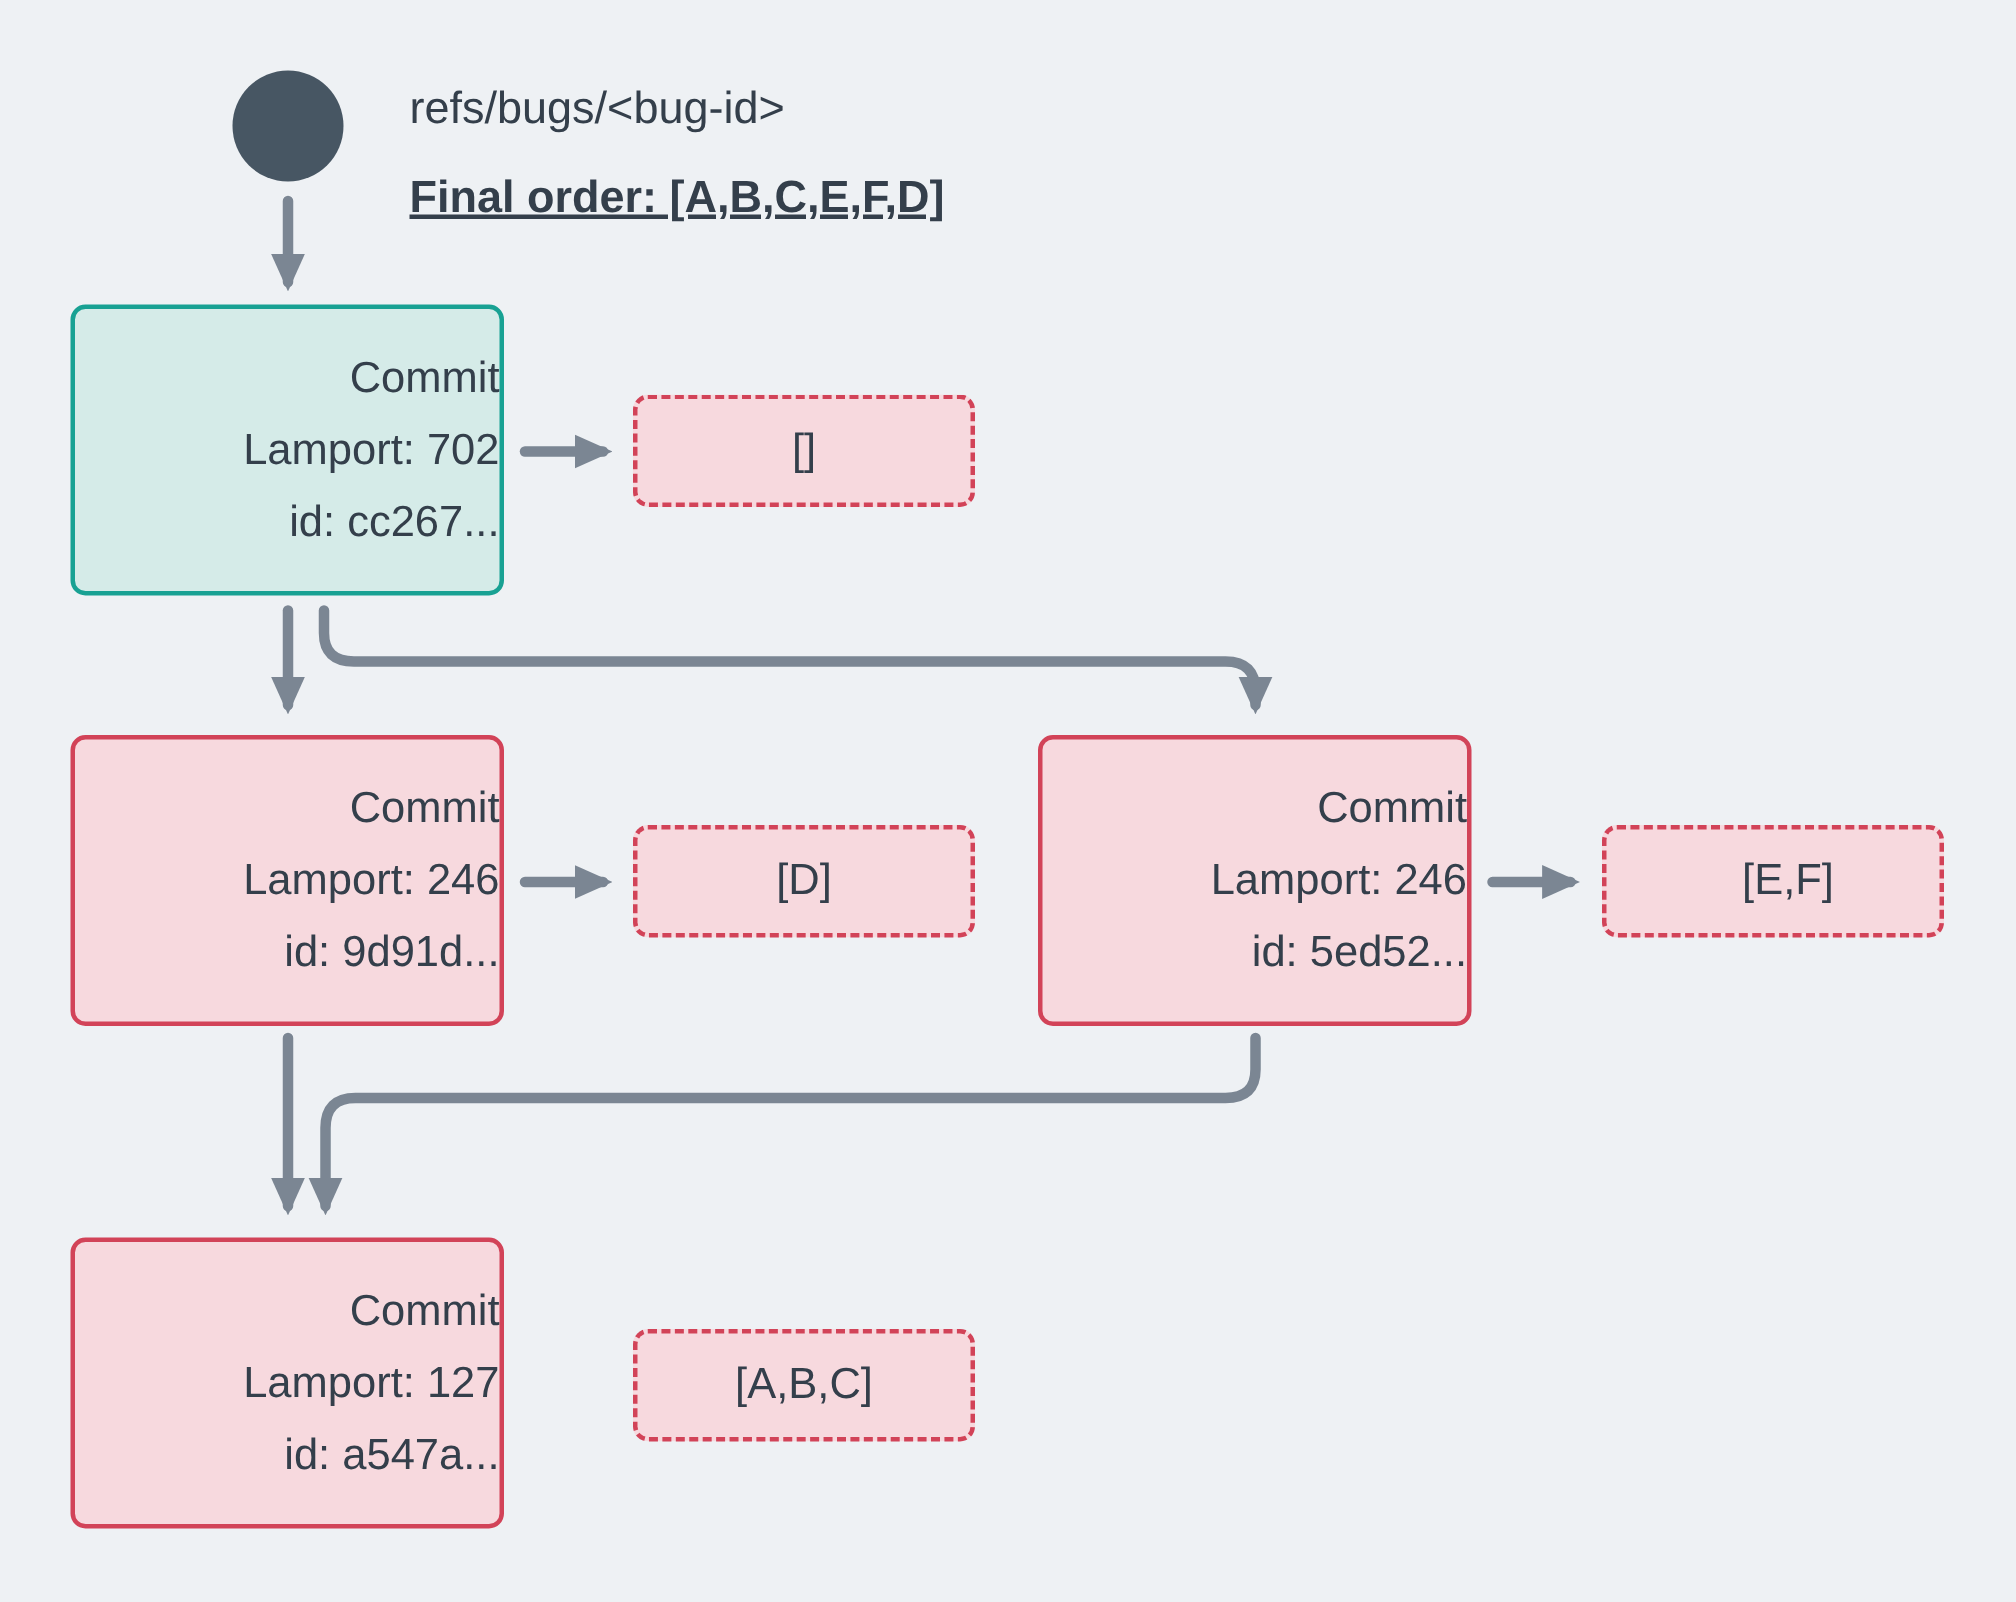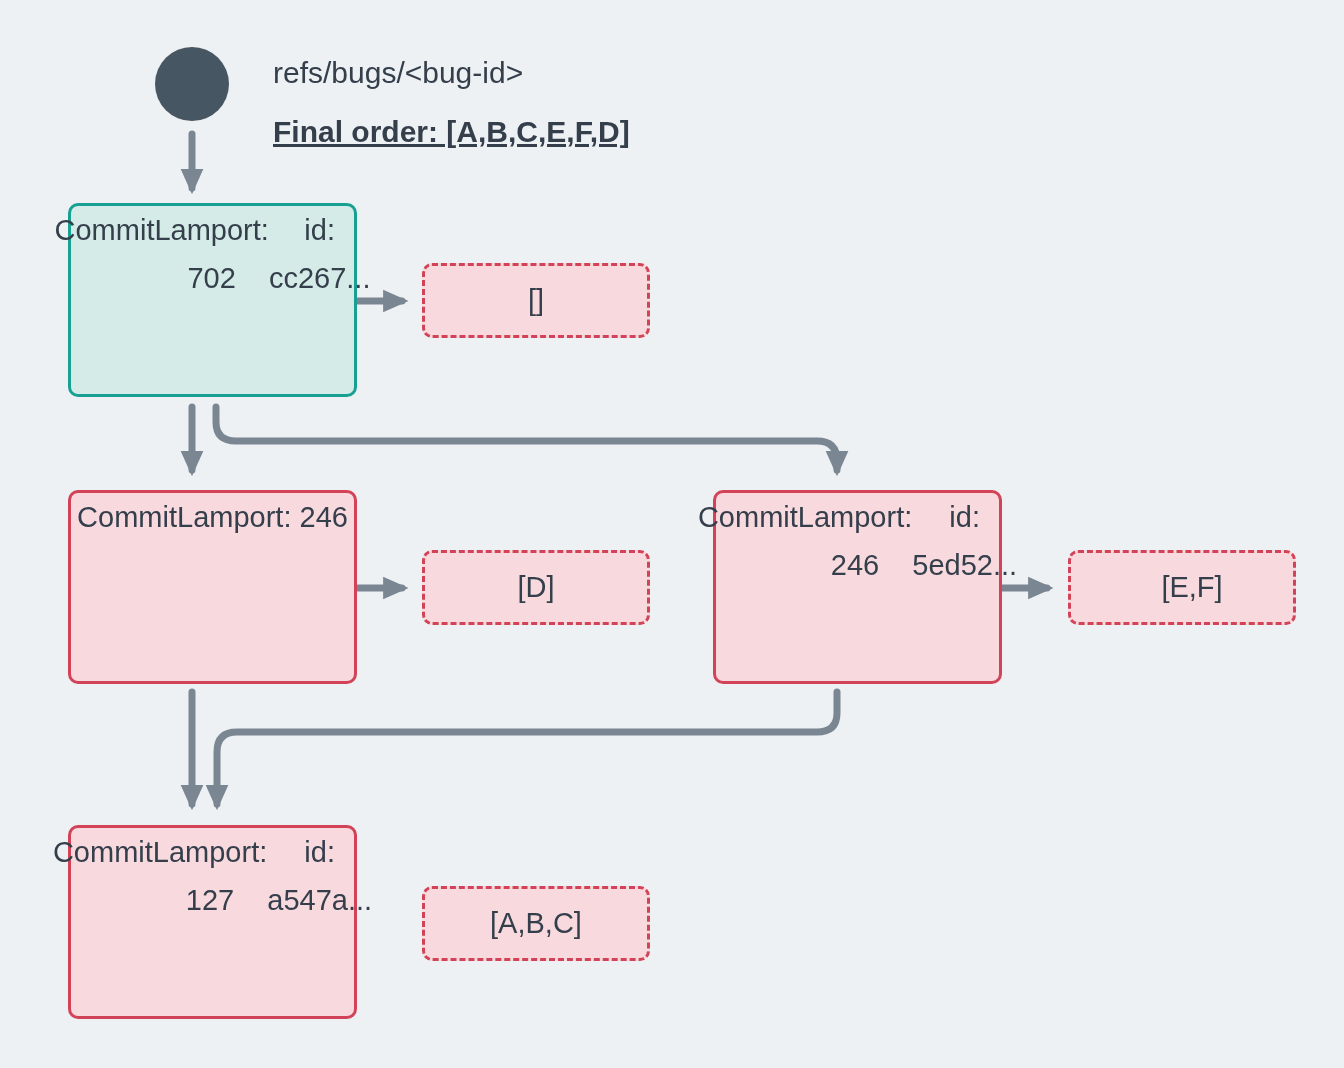--- a/index.html
+++ b/index.html
@@ -30,22 +30,22 @@
   .final-order{
     position:absolute;left:273px;top:115px;
     font-size:30px;font-weight:700;color:var(--text,#343f4b);
     white-space:nowrap;
     text-decoration:underline;
   }
 
   .node{
     position:absolute;width:289px;height:194px;
     box-sizing:border-box;border-radius:10px;
-    display:flex;flex-direction:row;justify-content:center;align-items:flex-start;
-    font-size:29px;line-height:48px;text-align:center;margin-left:21px;
+    display:flex;flex-direction:column;justify-content:center;align-items:flex-end;
+    font-size:29px;line-height:48px;text-align:center;
   }
   .node.teal{background:var(--teal-fill,#d5ebe8);border:3.5px solid var(--teal-border,#18a193);}
   .node.pink{background:var(--pink-fill,#f7d9de);border:3.5px solid var(--red-border,#d24358);}
   .node-root{left:47px;top:203px;}
   .node-left{left:47px;top:490px;}
   .node-right{left:692px;top:490px;}
   .node-bottom{left:47px;top:825px;}
 
   .ops{
     position:absolute;width:228px;height:75px;
@@ -90,20 +90,21 @@
     <span>Lamport: 702</span>
     <span>id: cc267...</span>
   </div>
   <div class="ops ops-root">
     <span>[]</span>
   </div>
 
   <div class="node pink node-left">
     <span>Commit</span>
     <span>Lamport: 246</span>
+    <span>id: 9d91d...</span>
   </div>
   <div class="ops ops-left">
     <span>[D]</span>
   </div>
 
   <div class="node pink node-right">
     <span>Commit</span>
     <span>Lamport: 246</span>
     <span>id: 5ed52...</span>
   </div>

